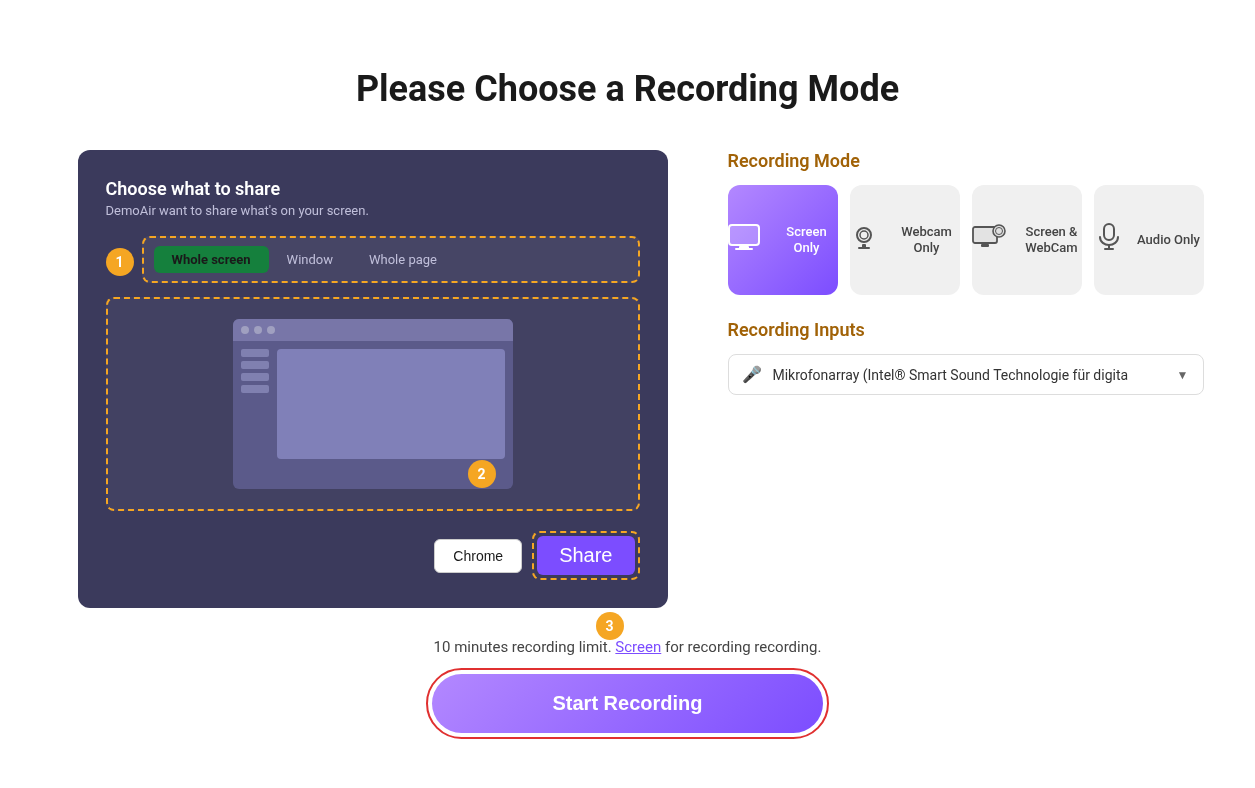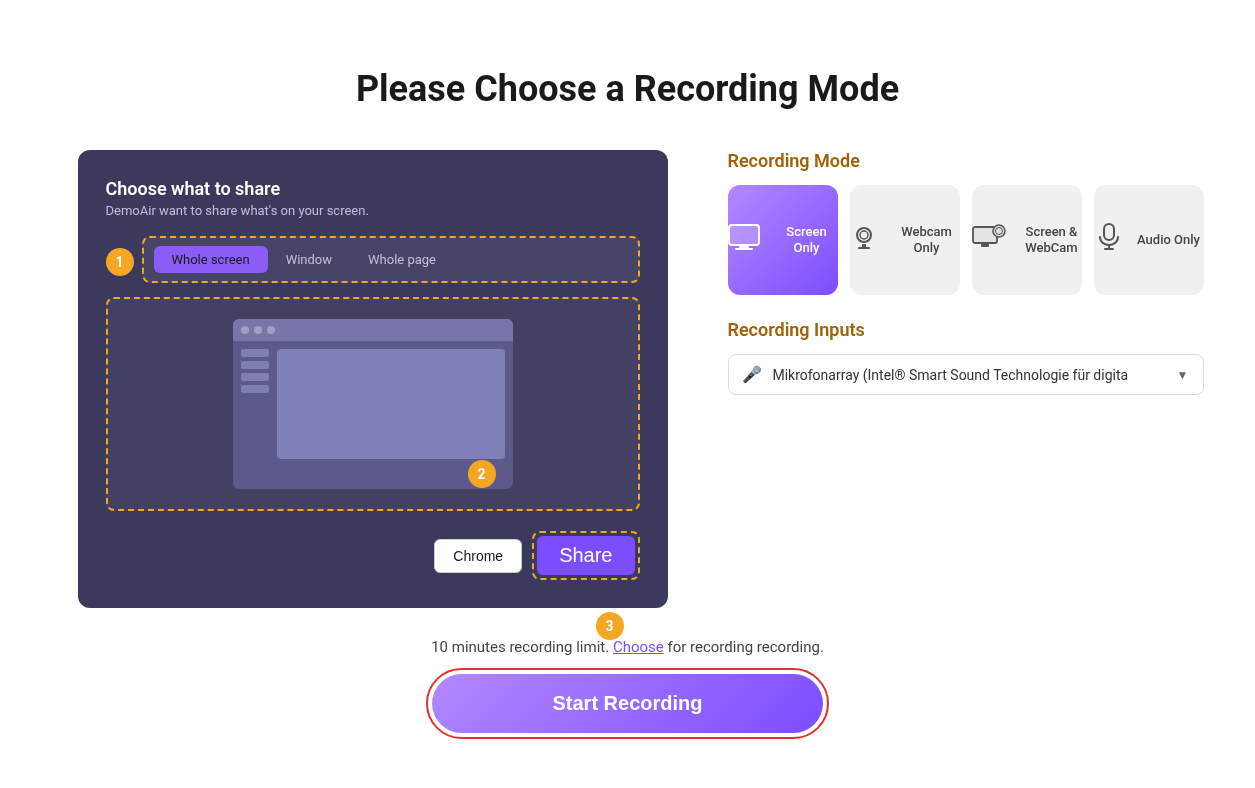--- a/index.html
+++ b/index.html
@@ -102,23 +102,23 @@
 
     .tab-item {
       padding: 6px 18px;
       font-size: 13px;
       color: #c0bfda;
       cursor: pointer;
       border-radius: 6px;
     }
 
     .tab-item.active {
-      background: #8b5cf6;
+      background: #15803d;
       color: #1a1a1a;
-      font-weight: 400;
+      font-weight: 700;
     }
 
     
     .preview-container {
       border: 2px dashed #f5a623;
       border-radius: 8px;
       margin: 0 0 20px 0;
       padding: 20px;
       background: rgba(255,255,255,0.04);
       display: flex;
@@ -469,20 +469,20 @@
       </div>
     </div>
 
   </div>
 </div>
 
 <div class="bottom-section">
   <p class="limit-text">
     <span>10 minutes recording limit.</span>
     <span> </span>
-    <a class="upgrade-link">Choose</a>
+    <a class="upgrade-link">Screen</a>
     <span> </span>
     <span>for recording recording.</span>
   </p>
   <div class="start-recording-wrapper">
     <button class="btn-start-recording">Start Recording</button>
   </div>
 </div>
 
 </body></html>

